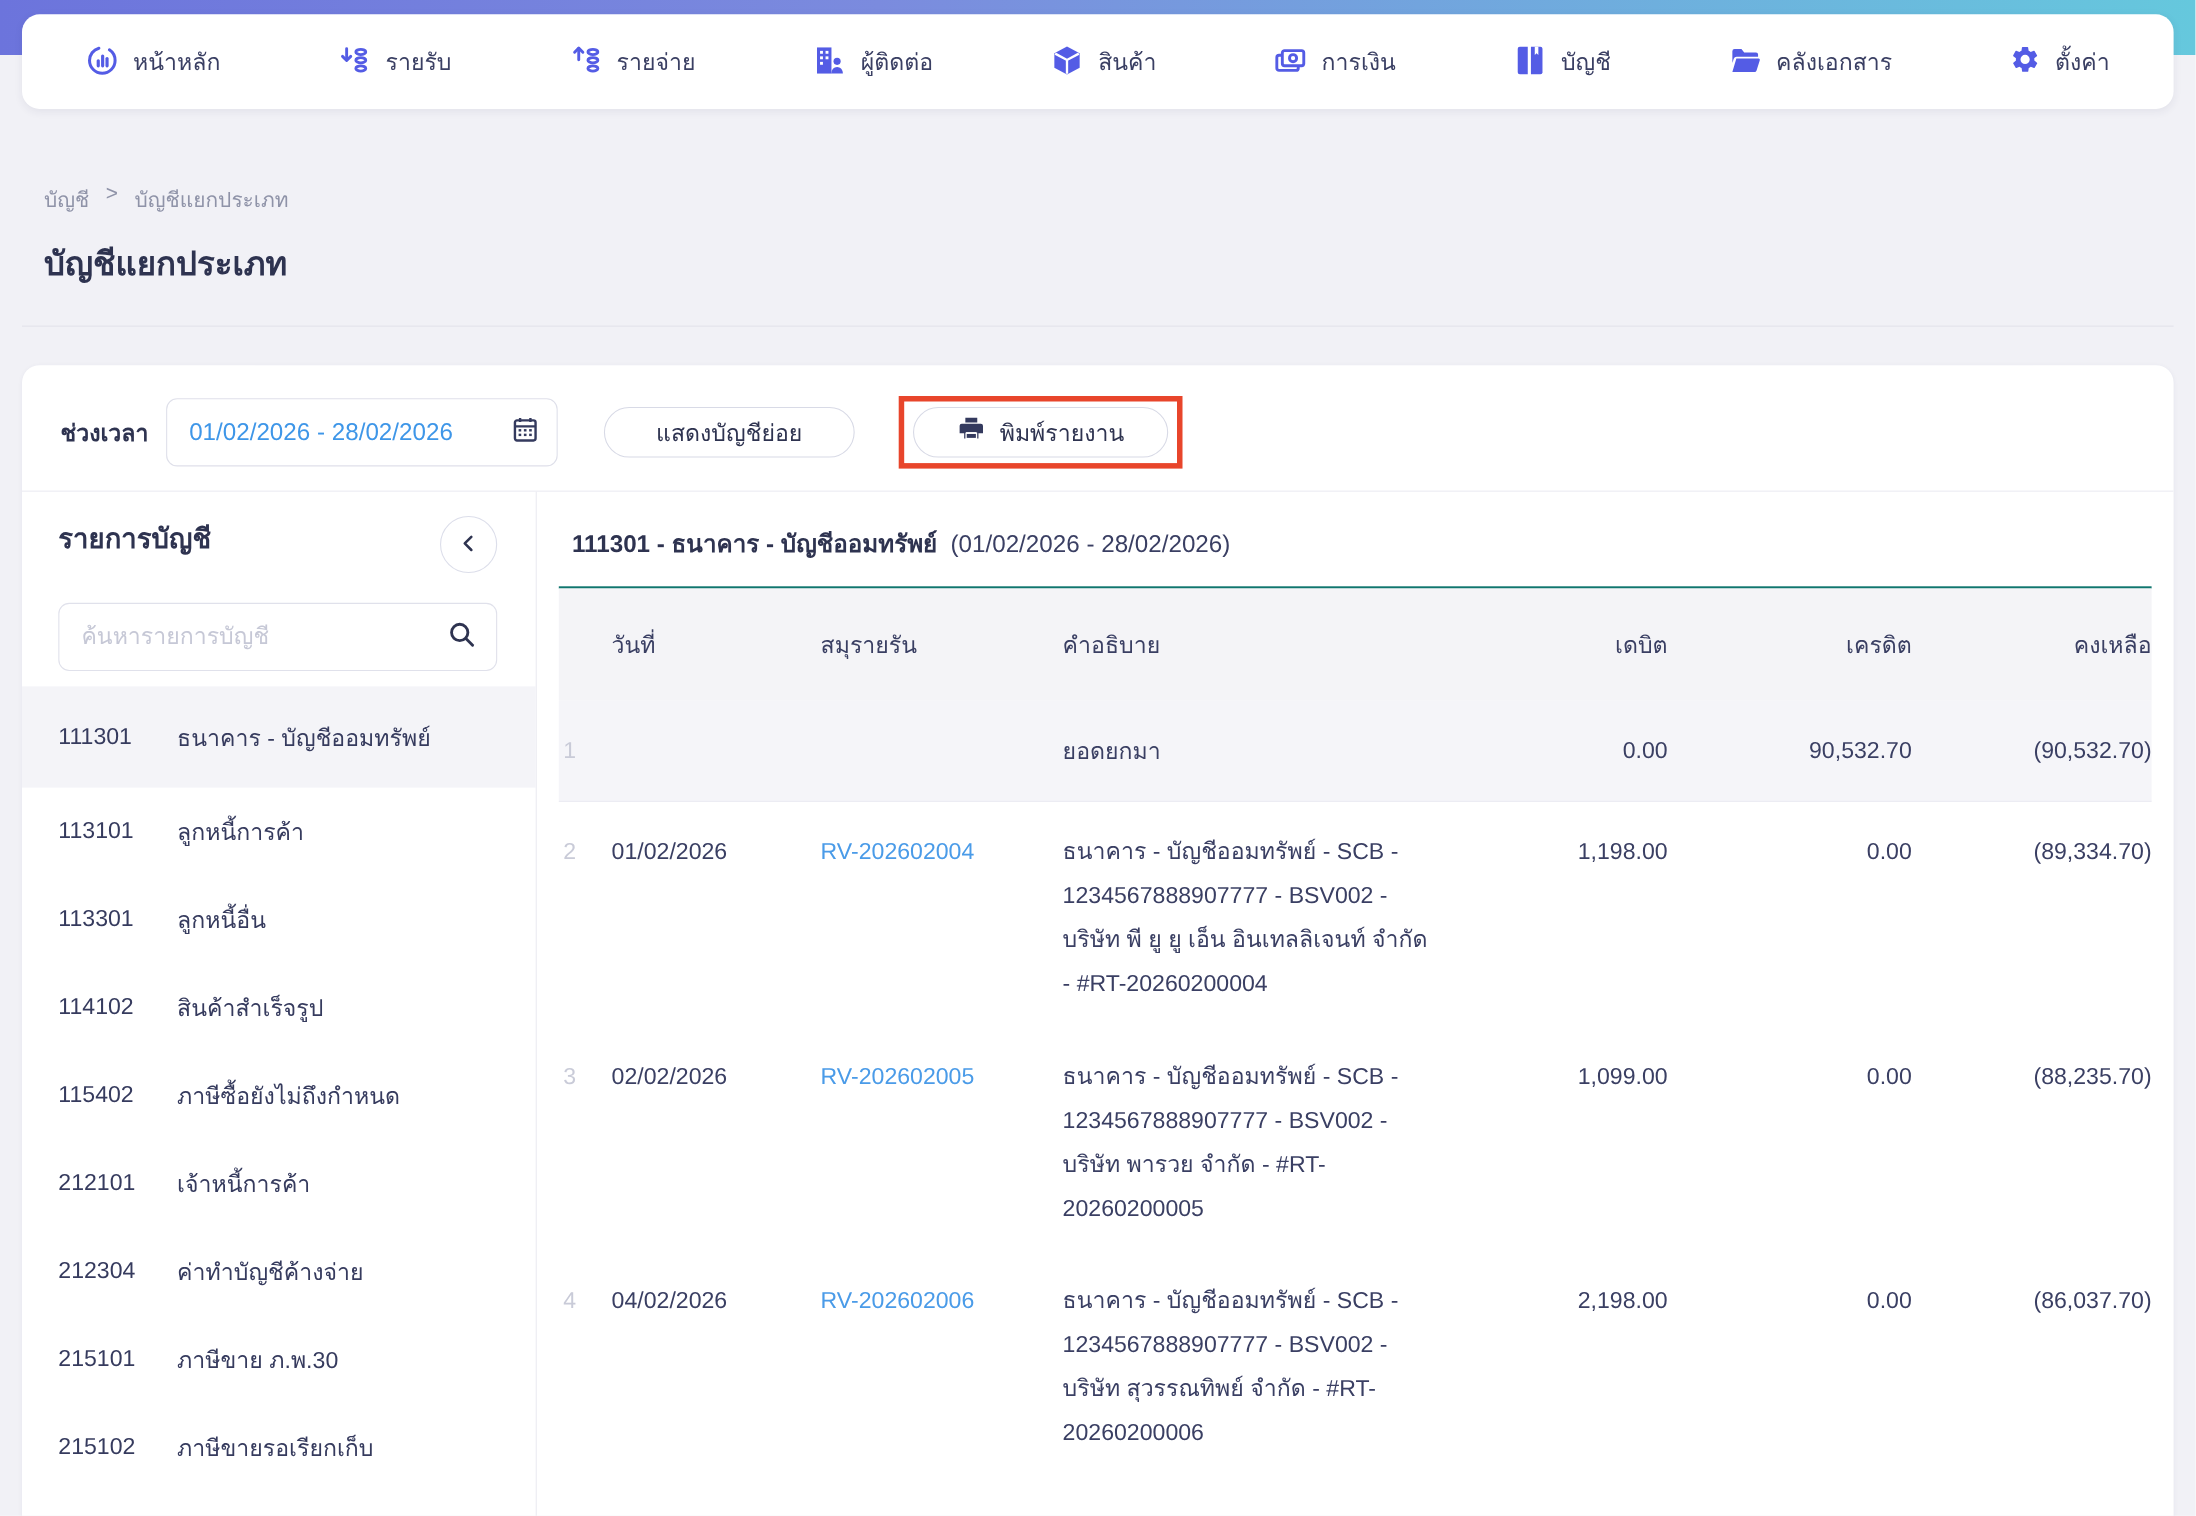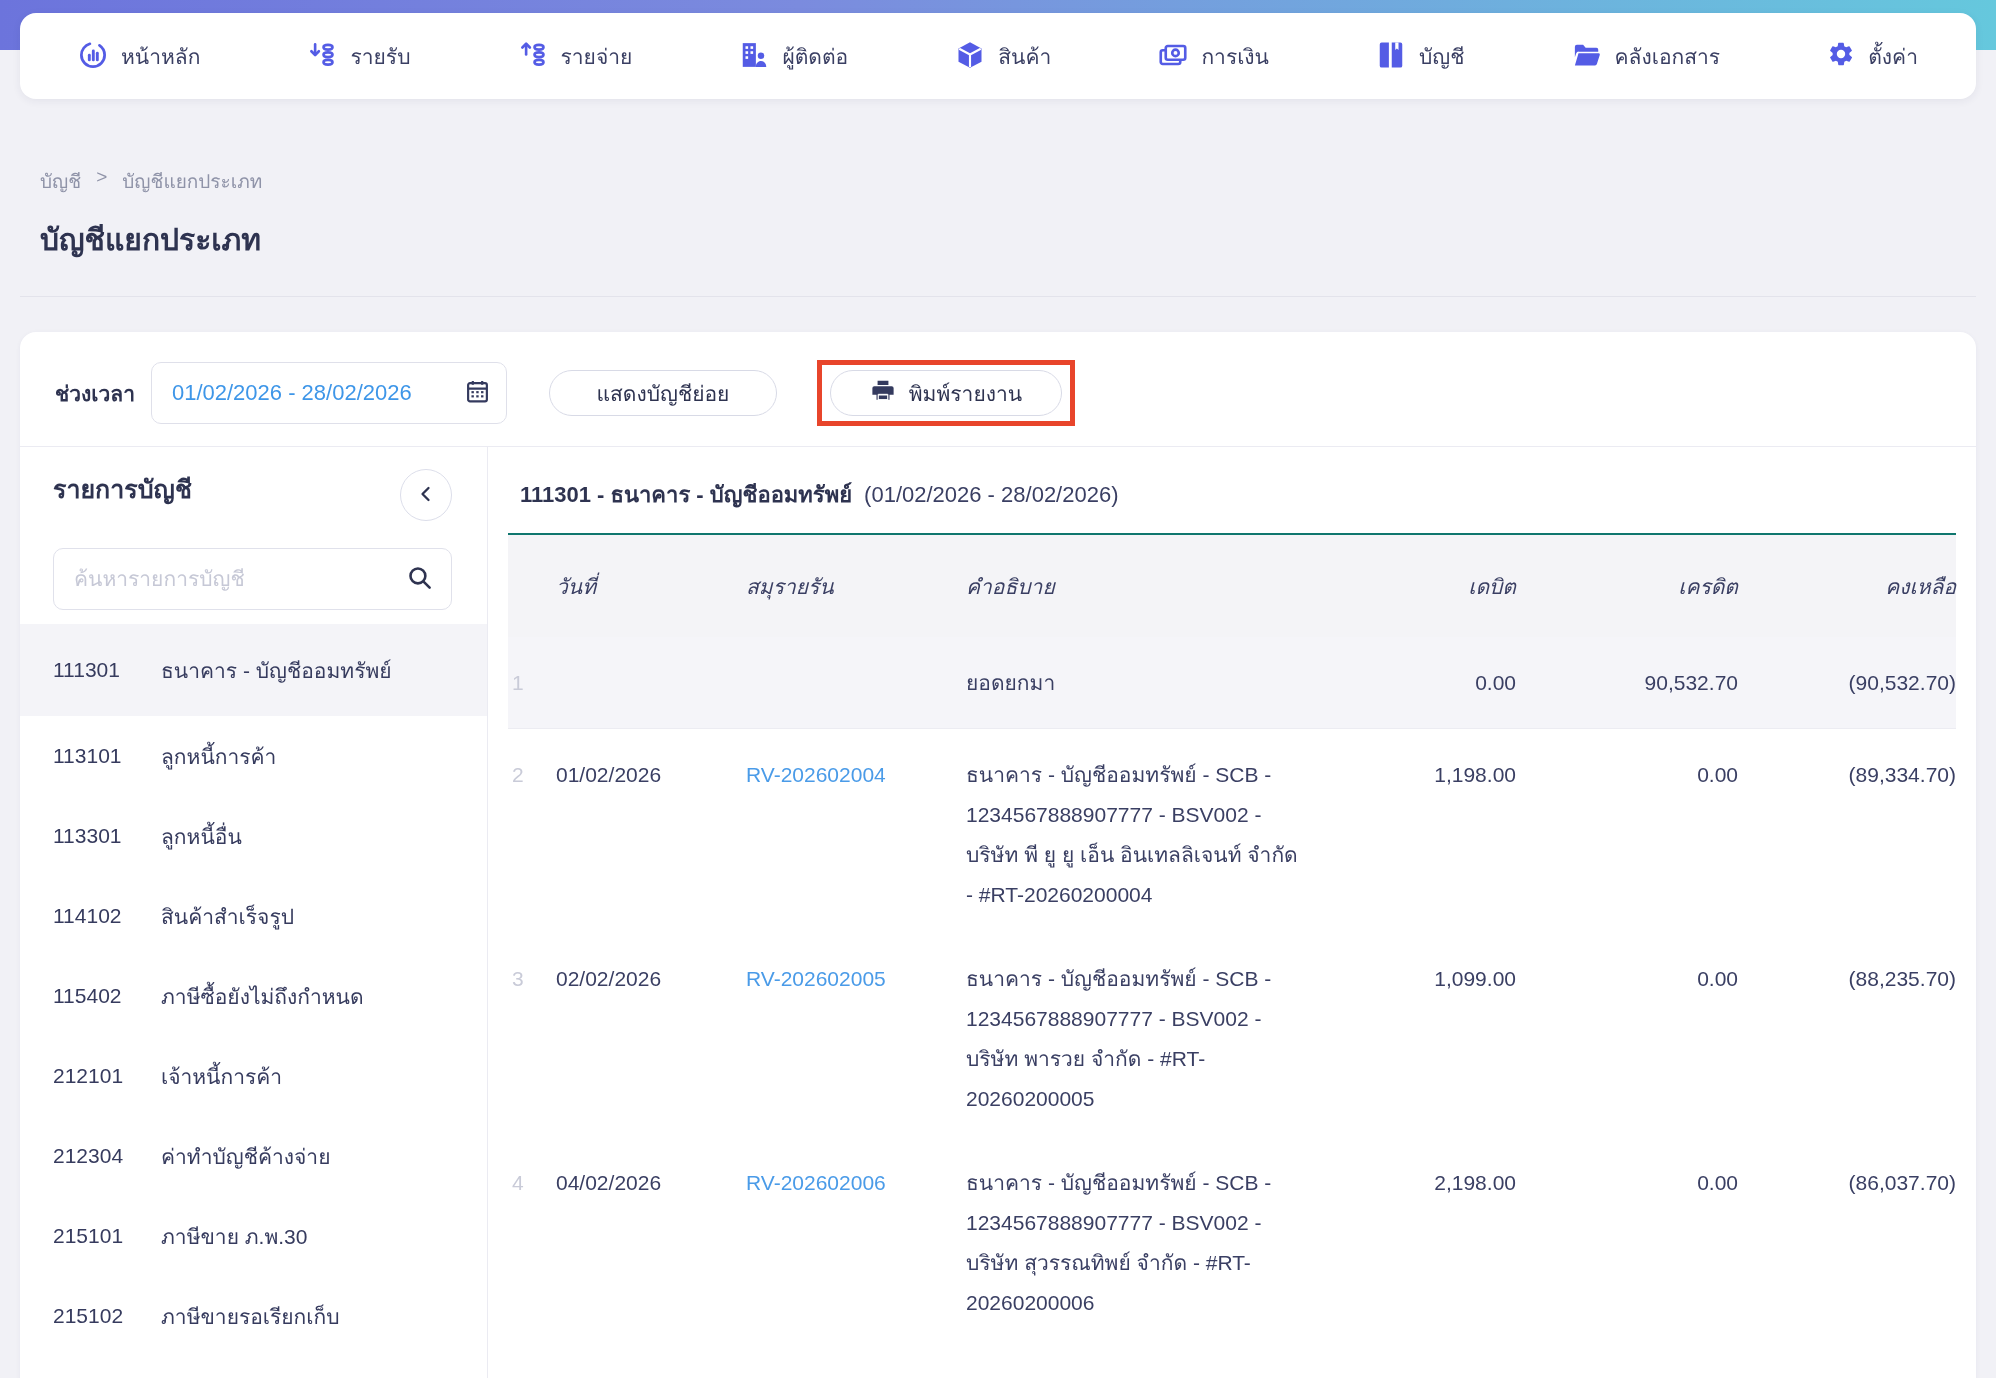--- a/index.html
+++ b/index.html
@@ -53,21 +53,21 @@
     padding:0 16px 0 33px; font-size:21px; color:#363B5E; cursor:pointer; }
   .account-item.selected { background:#F4F4F8; height:92px; }
   .acc-code { width:88px; flex:0 0 88px; }
   
   .ledger { flex:1; display:flex; flex-direction:column; padding:0 20px; min-width:0; }
   .ledger-title { height:88px; flex:0 0 88px; display:flex; align-items:baseline; gap:12px;
     padding:30px 0 0 12px; border-bottom:2px solid #0f766e; }
   .lt-bold { font-size:22px; font-weight:bold; color:#2E3350; }
   .lt-period { font-size:22px; color:#3A3F63; }
   .lg-grid { display:grid; grid-template-columns:48px 190px 220px 375px 1fr 222px 218px; }
-  .lg-head { background:#F4F4F7; min-height:102px; align-items:center; font-size:21px; color:#3A3F63;font-style:italic; }
+  .lg-head { background:#F4F4F7; min-height:102px; align-items:center; font-size:21px; color:#3A3F63; }
   .lg-row { padding:26px 0 18px; font-size:21px; color:#3A3F63; line-height:40px; align-items:start; }
   .lg-row.opening { background:#F5F5F9; padding:0; min-height:92px; align-items:center;
     line-height:normal; border-bottom:1px solid #ECECF2; }
   .cell-num { color:#C9CBD8; padding-left:4px; }
   .cell-link { color:#4A9BE8; cursor:pointer; text-decoration:none; }
   .cell-desc { padding-right:36px; }
   .cell-money { text-align:right; }
 </style>
 </head>
 <body>

